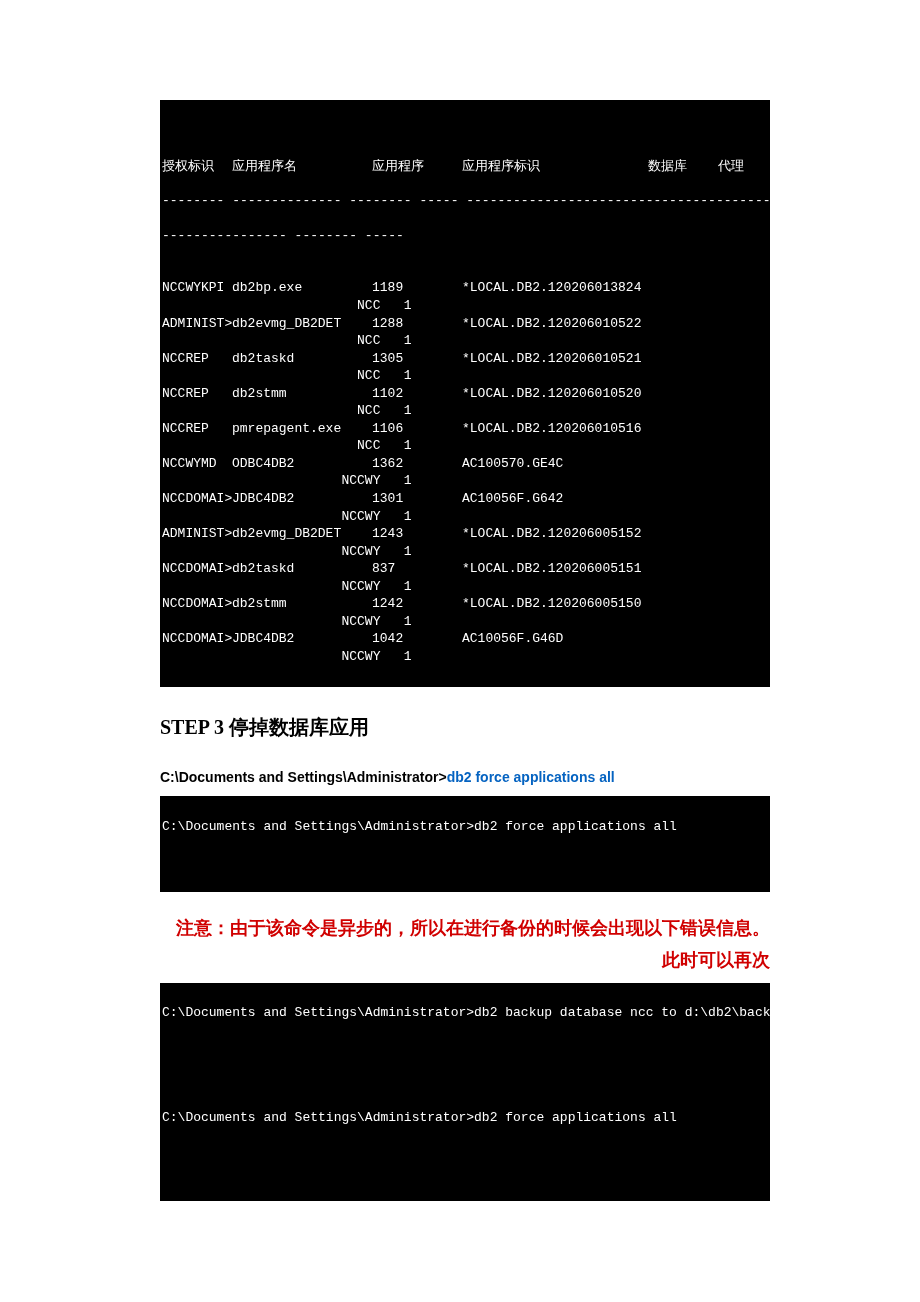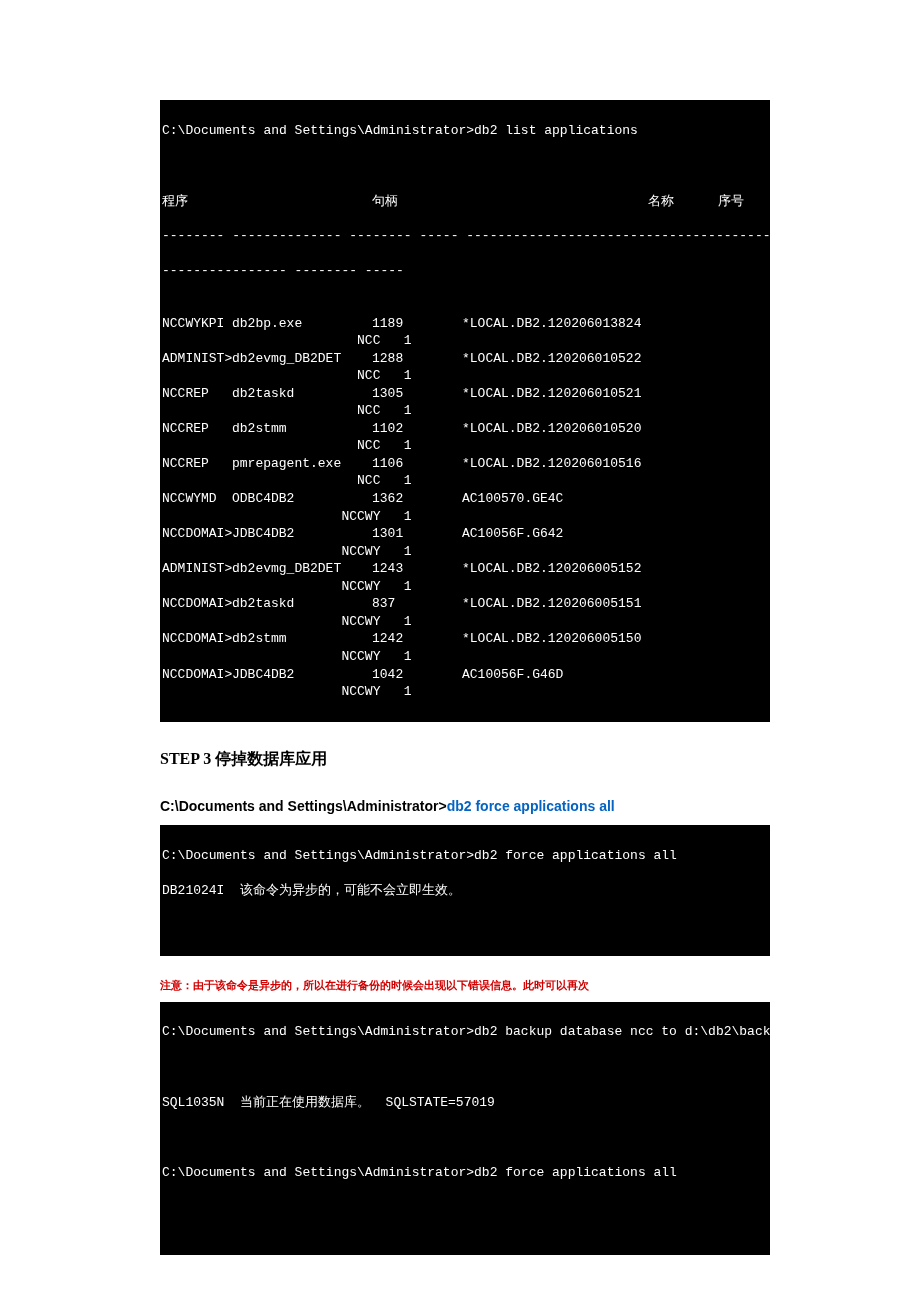--- a/index.html
+++ b/index.html
@@ -27,72 +27,70 @@
   .terminal .col-app  { width: 140px; }
   .terminal .col-hnd  { width: 60px; text-align:left; }
   .terminal .col-id   { flex: 1; padding-left: 30px; }
   .terminal .col-db   { width: 70px; }
   .terminal .col-ag   { width: 50px; }
   .terminal .header   { font-family: "SimSun","Microsoft YaHei",monospace; }
   .terminal .rule     { letter-spacing: 0; }
   .step-heading {
     font-family: "Times New Roman", "SimSun", serif;
     font-weight: bold;
-    font-size: 16px;
+    font-size: 20px;
     margin: 25px 0 25px 0;
   }
   .body-line {
     font-family: Arial, "Microsoft YaHei", sans-serif;
     font-size: 14px;
     font-weight: bold;
     margin: 8px 0 8px 0;
   }
   .body-line .cmd { color: #0563c1; }
   .warning {
     color: #d00000;
     font-family: "SimSun","Microsoft YaHei", sans-serif;
-    font-size: 11px;
+    font-size: 18px;
     font-weight: bold;
     line-height: 1.8;
     margin: 10px 0 6px 0;
+    text-align: right;
   }
 </style>
 </head>
 <body>
 
 <div class="terminal">
-<div>C:\Documents and Settings\Administrator&gt;db2 list applications</div>
 <div>&nbsp;</div>
 <div class="row header">
-  <span class="col-auth">程序</span><span class="col-app"></span><span class="col-hnd">句柄</span><span class="col-id"></span><span class="col-db">名称</span><span class="col-ag">序号</span>
+  <span class="col-auth">授权标识</span><span class="col-app">应用程序名</span><span class="col-hnd">应用程序</span><span class="col-id">应用程序标识</span><span class="col-db">数据库</span><span class="col-ag">代理</span>
 </div>
 <div class="rule">-------- -------------- -------- ----- ------------------------------------------</div>
 <div class="rule">---------------- -------- -----</div>
 
 <div id="t1rows"><div class="row"><span class="col-auth">NCCWYKPI </span><span class="col-app">db2bp.exe      </span><span class="col-hnd">1189</span><span class="col-id">*LOCAL.DB2.120206013824</span></div><div>                         NCC   1</div><div class="row"><span class="col-auth">ADMINIST&gt;</span><span class="col-app">db2evmg_DB2DET </span><span class="col-hnd">1288</span><span class="col-id">*LOCAL.DB2.120206010522</span></div><div>                         NCC   1</div><div class="row"><span class="col-auth">NCCREP   </span><span class="col-app">db2taskd       </span><span class="col-hnd">1305</span><span class="col-id">*LOCAL.DB2.120206010521</span></div><div>                         NCC   1</div><div class="row"><span class="col-auth">NCCREP   </span><span class="col-app">db2stmm        </span><span class="col-hnd">1102</span><span class="col-id">*LOCAL.DB2.120206010520</span></div><div>                         NCC   1</div><div class="row"><span class="col-auth">NCCREP   </span><span class="col-app">pmrepagent.exe </span><span class="col-hnd">1106</span><span class="col-id">*LOCAL.DB2.120206010516</span></div><div>                         NCC   1</div><div class="row"><span class="col-auth">NCCWYMD  </span><span class="col-app">ODBC4DB2       </span><span class="col-hnd">1362</span><span class="col-id">AC100570.GE4C</span></div><div>                       NCCWY   1</div><div class="row"><span class="col-auth">NCCDOMAI&gt;</span><span class="col-app">JDBC4DB2       </span><span class="col-hnd">1301</span><span class="col-id">AC10056F.G642</span></div><div>                       NCCWY   1</div><div class="row"><span class="col-auth">ADMINIST&gt;</span><span class="col-app">db2evmg_DB2DET </span><span class="col-hnd">1243</span><span class="col-id">*LOCAL.DB2.120206005152</span></div><div>                       NCCWY   1</div><div class="row"><span class="col-auth">NCCDOMAI&gt;</span><span class="col-app">db2taskd       </span><span class="col-hnd">837 </span><span class="col-id">*LOCAL.DB2.120206005151</span></div><div>                       NCCWY   1</div><div class="row"><span class="col-auth">NCCDOMAI&gt;</span><span class="col-app">db2stmm        </span><span class="col-hnd">1242</span><span class="col-id">*LOCAL.DB2.120206005150</span></div><div>                       NCCWY   1</div><div class="row"><span class="col-auth">NCCDOMAI&gt;</span><span class="col-app">JDBC4DB2       </span><span class="col-hnd">1042</span><span class="col-id">AC10056F.G46D</span></div><div>                       NCCWY   1</div></div>
 </div>
 
 <div class="step-heading">STEP 3  停掉数据库应用</div>
 
 <div class="body-line">
   <span>C:\Documents and Settings\Administrator&gt;</span><span class="cmd">db2 force applications all</span>
 </div>
 
 <div class="terminal">
 <div>C:\Documents and Settings\Administrator&gt;db2 force applications all</div>
-<div>DB21024I  该命令为异步的，可能不会立即生效。</div>
 <div>&nbsp;</div>
 </div>
 
 <div class="warning">
   <div>注意：由于该命令是异步的，所以在进行备份的时候会出现以下错误信息。此时可以再次</div>
 </div>
 
 <div class="terminal">
 <div>C:\Documents and Settings\Administrator&gt;db2 backup database ncc to d:\db2\backup</div>
 <div>&nbsp;</div>
-<div>SQL1035N  当前正在使用数据库。  SQLSTATE=57019</div>
 <div>&nbsp;</div>
 <div>C:\Documents and Settings\Administrator&gt;db2 force applications all</div>
 
 
 
 </div>
 
 </body></html>

